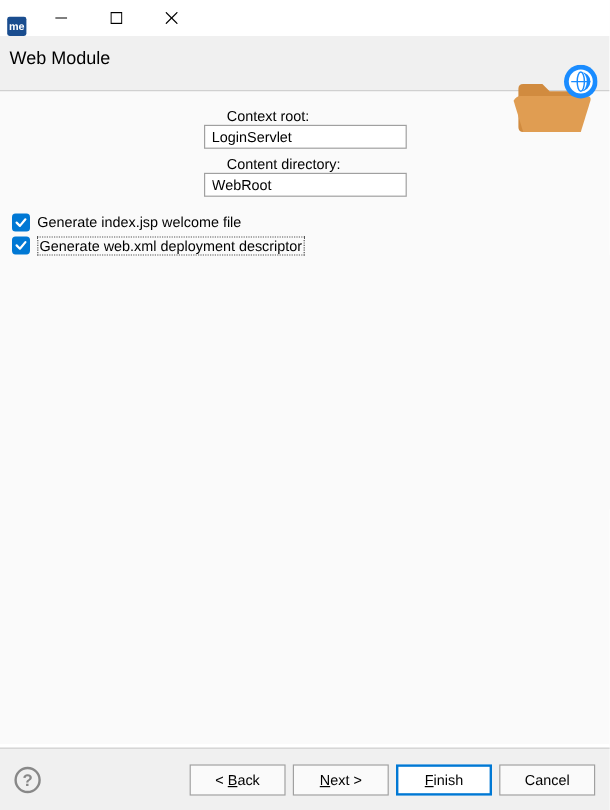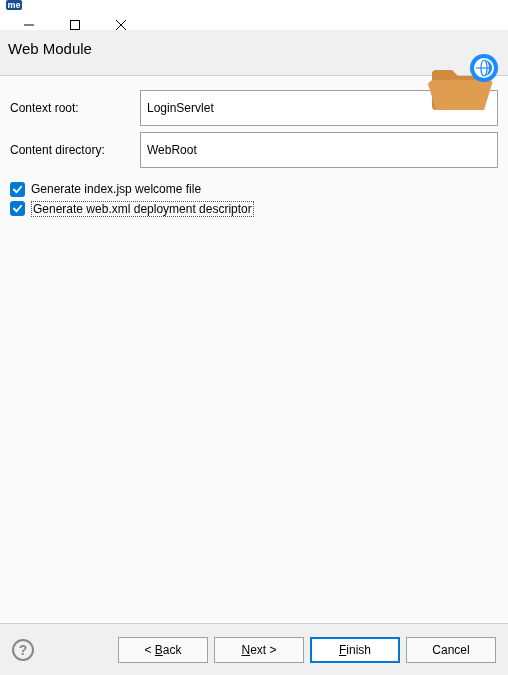--- a/index.html
+++ b/index.html
@@ -1,44 +1,44 @@
 <!DOCTYPE html>
 <html><head>
   <meta charset="utf-8">
   <style>
     * { box-sizing: border-box; margin: 0; padding: 0; }
     body { font-family: "Segoe UI", Tahoma, sans-serif; font-size: 12px; color: #000; background: #fff; width: 508px; height: 675px; overflow: hidden; }
     
-    .titlebar { height: 30px; display: flex; align-items: flex-start; padding: 0 8px 0 6px; background: #fff; flex-direction: column; }
+    .titlebar { height: 30px; display: flex; align-items: flex-end; padding: 0 8px 0 6px; background: #fff; }
     .app-icon { width: 16px; height: 16px; background: #1a4d8f; color: #fff; font-size: 9px; font-weight: bold; display: flex; align-items: center; justify-content: center; border-radius: 2px; margin-right: 6px; }
     .title-text { flex: 1; font-size: 12px; }
     .win-controls { display: flex; gap: 0; }
     .win-btn { width: 46px; height: 30px; display: flex; align-items: center; justify-content: center; background: transparent; border: none; cursor: pointer; }
     
     .header { background: #f0f0f0; padding: 10px 12px 14px 8px; position: relative; border-bottom: 1px solid #d0d0d0; }
     .header h1 { font-size: 15px; font-weight: normal; margin-bottom: 4px; }
     .header p { font-size: 12px; color: #333; margin-left: 6px; }
     .header-icon { position: absolute; right: 10px; top: 24px; }
     
     .content { padding: 14px 10px; background: #fafafa; height: 544px; }
-    .form-row { display: flex; align-items: center; margin-bottom: 6px; }
+    .form-row { display: flex; align-items: center; margin-bottom: 6px; flex-direction: column; }
     .form-label { width: 130px; font-size: 12px; }
     .form-input { flex: 1; height: 36px; border: 1px solid #a0a0a0; padding: 2px 6px; font-size: 12px; font-family: inherit; background: #fff; }
     
     .check-row { display: flex; align-items: flex-start; margin-top: 14px; margin-bottom: 4px; }
     .check-row.second { margin-top: 0; }
     .checkbox { width: 15px; height: 15px; background: #0078d4; border-radius: 3px; display: flex; align-items: center; justify-content: center; margin-right: 6px; cursor: pointer; }
     .checkbox svg { width: 11px; height: 11px; }
     .check-label { font-size: 12px; cursor: pointer; }
     .check-label.focused { border: 1px dotted #555; padding: 0 1px; }
     
     .footer { position: absolute; bottom: 0; left: 0; right: 0; height: 52px; border-top: 1px solid #d0d0d0; display: flex; align-items: center; padding: 0 12px; background: #f0f0f0; }
     .help-icon { width: 22px; height: 22px; border-radius: 50%; border: 2px solid #888; color: #888; font-weight: bold; font-size: 14px; display: flex; align-items: center; justify-content: center; cursor: pointer; }
     .footer-spacer { flex: 1; }
-    .btn { width: 90px; height: 26px; border: 1px solid #a0a0a0; background: #fafafa; font-size: 12px; font-family: inherit; cursor: pointer; margin-left: 6px; }
+    .btn { width: 80px; height: 26px; border: 1px solid #a0a0a0; background: #fafafa; font-size: 12px; font-family: inherit; cursor: pointer; margin-left: 6px; }
     .btn.primary { border: 2px solid #0078d4; background: #fff; }
     .mnemonic { text-decoration: underline; }
   </style>
 </head>
 <body>
 
 <div class="titlebar">
   <div class="app-icon">me</div>
   <div class="win-controls">
     <button class="win-btn">

